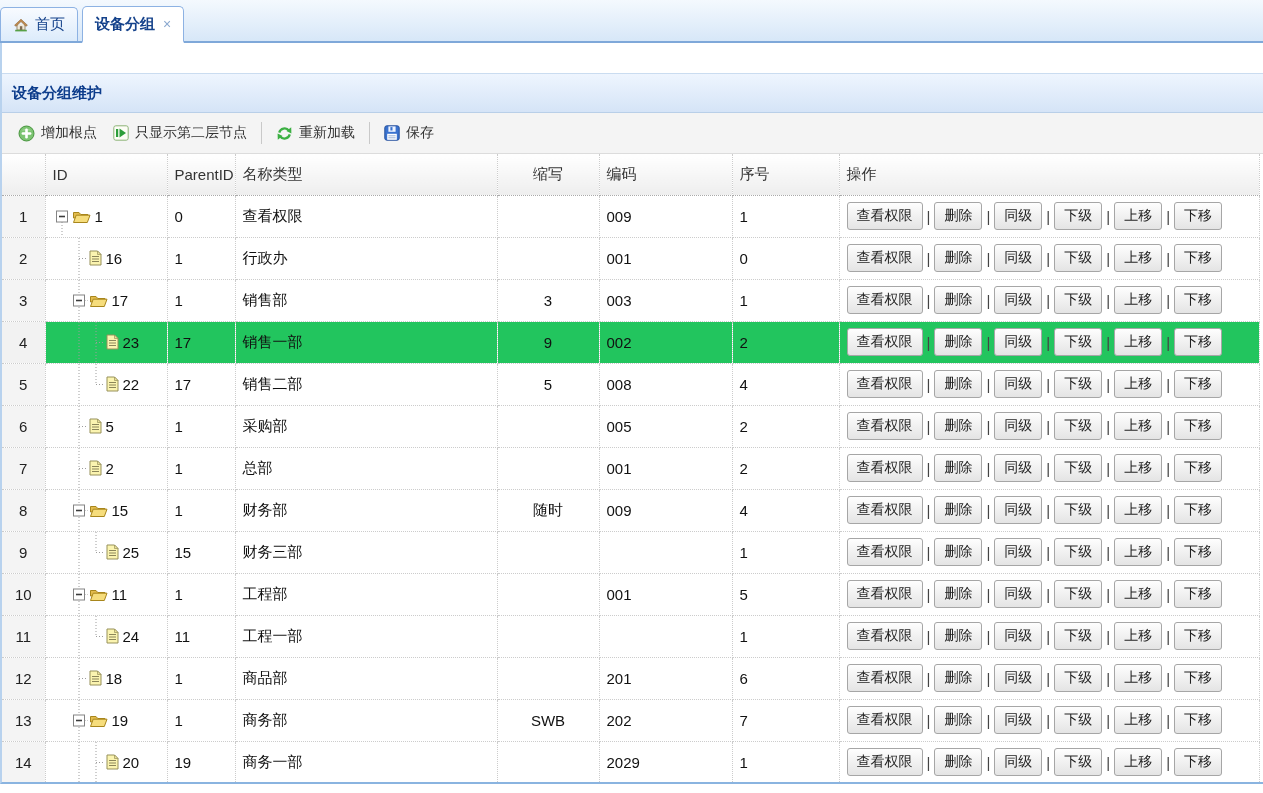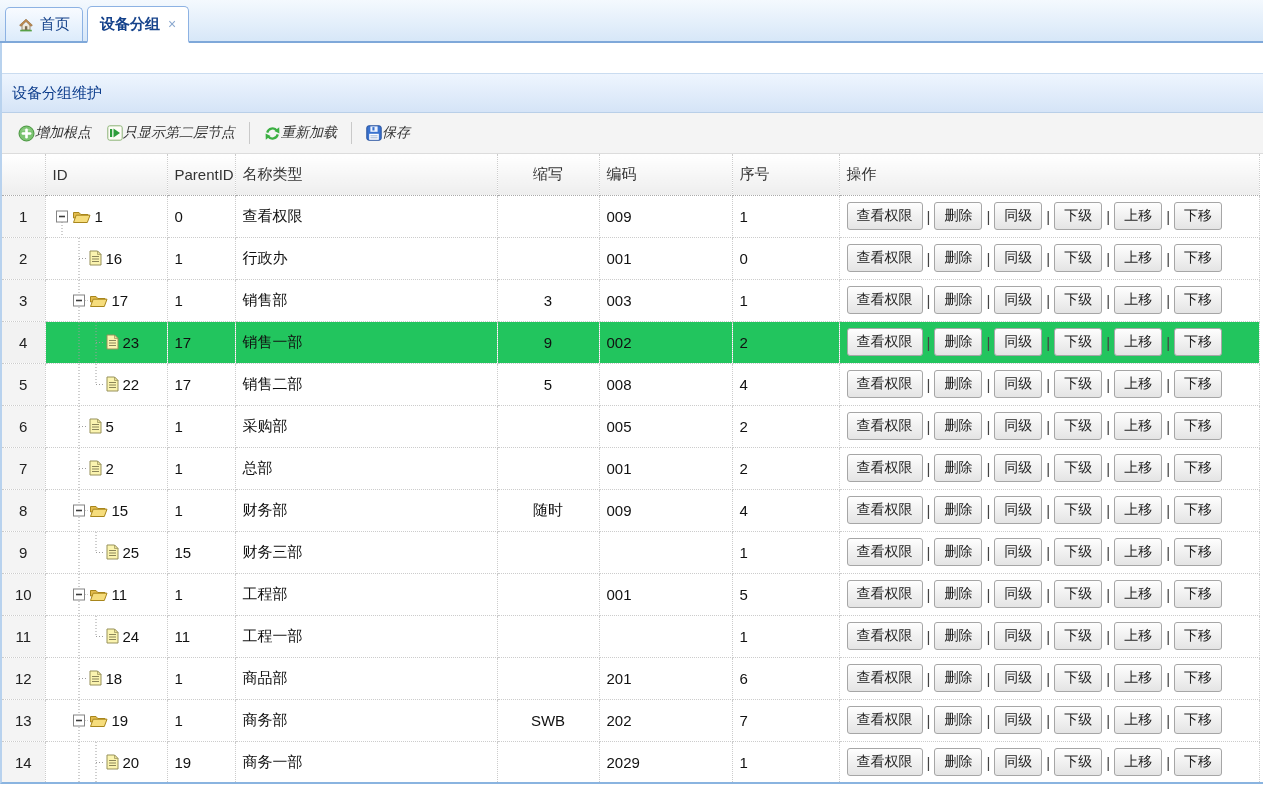--- a/index.html
+++ b/index.html
@@ -8,21 +8,21 @@
     width:1263px; height:793px; overflow:hidden;
     background:#fff;
     font-family:"Liberation Sans", sans-serif;
     -webkit-font-smoothing:antialiased;
   }
   
   .tabbar{
     height:43px; width:1263px;
     background:linear-gradient(#f4f9fe,#d7e7f8);
     border-bottom:2px solid #7fa8d9;
-    display:flex; align-items:flex-end; padding-left:5px;
+    display:flex; align-items:flex-end; 
   }
   .tab{
     display:flex; align-items:center; gap:6px;
     height:34px; padding:0 12px; margin-right:4px;
     border:1px solid #8db2e3; border-bottom:none;
     border-radius:5px 5px 0 0;
     background:linear-gradient(#f8fbff,#dcebfb);
     color:#15428b; font-size:15px; cursor:pointer; white-space:nowrap;
   }
   .tab.active{
@@ -37,27 +37,27 @@
     width:1263px; height:741px; overflow:hidden;
     border-left:2px solid #b8d2ee;
     border-bottom:2px solid #8ab4e0;
     background:#fff;
   }
   .gap{ height:30px; background:#fff; }
   .panel-hd{
     height:40px; line-height:38px; padding-left:10px;
     background:linear-gradient(#eef5fe,#d5e4f7);
     border-top:1px solid #cadcf0; border-bottom:1px solid #b9cfe8;
-    color:#0d3d8c; font-weight:normal; font-size:15px;
+    color:#0d3d8c; font-weight:bold; font-size:15px;
   }
   .toolbar{
     height:41px; background:#f4f4f4; border-bottom:1px solid #dcdcdc;
     display:flex; align-items:center; padding-left:8px; font-size:14px; color:#333;
   }
-  .tb-item{ display:flex; align-items:center; padding:4px 8px; border-radius:3px; cursor:pointer; white-space:nowrap;font-style:italic; }
+  .tb-item{ display:flex; align-items:center; gap:6px; padding:4px 8px; border-radius:3px; cursor:pointer; white-space:nowrap; }
   .tb-sep{ width:1px; height:22px; background:#c9c9c9; margin:0 6px; }
 
   
   table.grid{ border-collapse:collapse; table-layout:fixed; width:1257px; font-size:15px; }
   table.grid th{
     height:41px; padding:0 7px; text-align:left; font-weight:400; color:#333;
     background:linear-gradient(#ffffff,#eeeeee);
     border-right:1px dotted #ccc; border-bottom:1px dotted #aaa;
     overflow:hidden; white-space:nowrap;
   }

